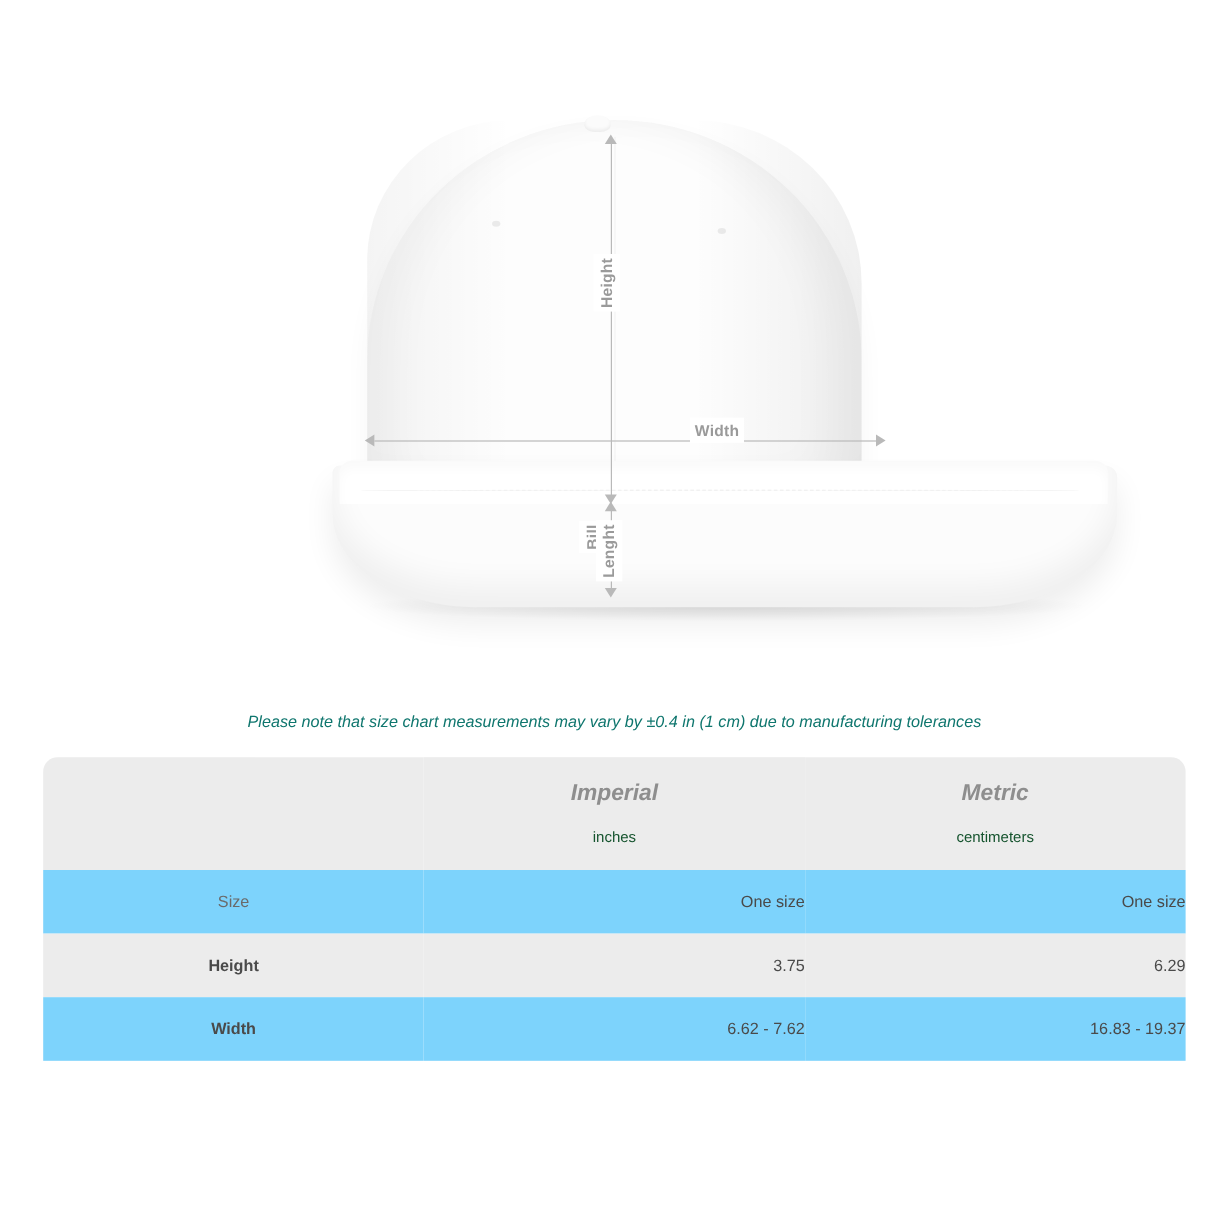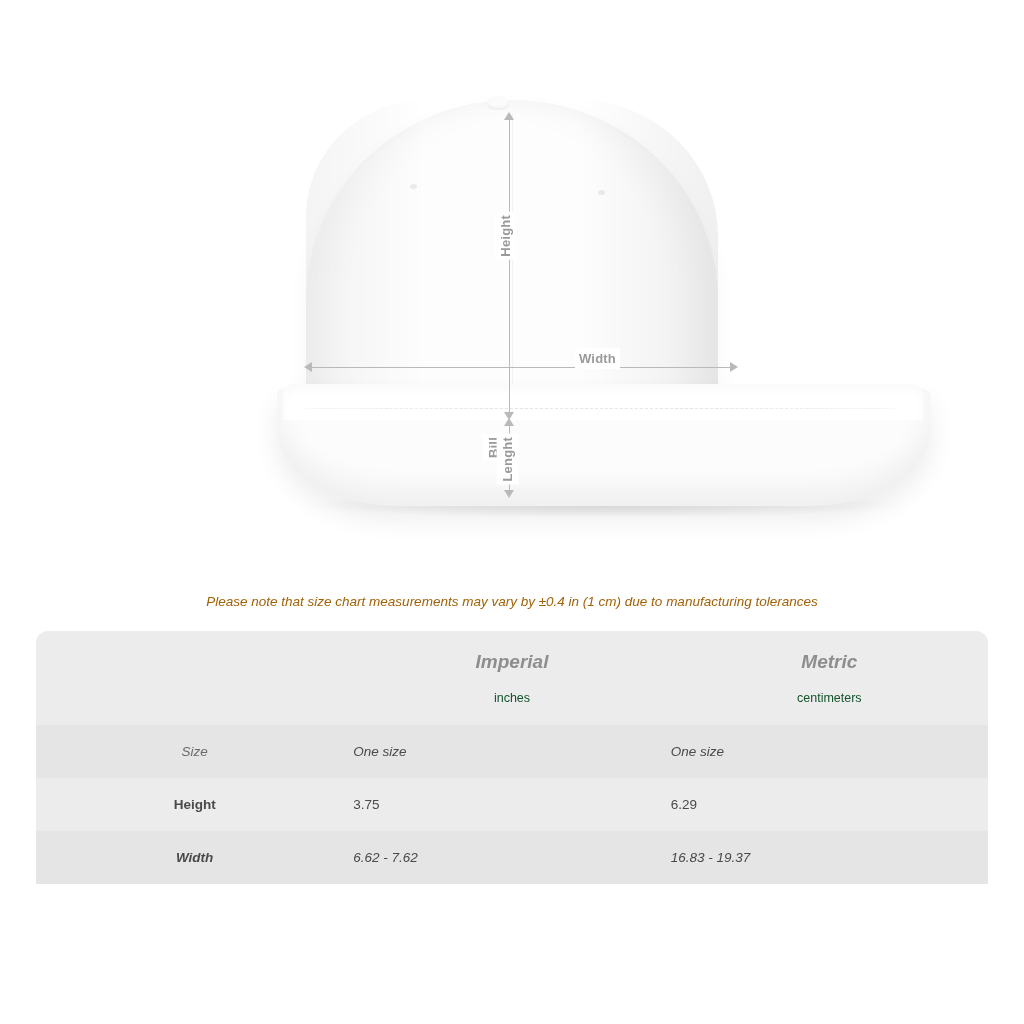--- a/index.html
+++ b/index.html
@@ -189,21 +189,21 @@
   }
   .chart-title {
     font-size: 21px;
     font-weight: bold;
     color: #2b2b2b;
     margin: 0;
   }
   .chart-note {
     font-size: 13.5px;
     font-style: italic;
-    color: #a16207;
+    color: #0f766e;
     margin: 9px 0 0 0;
   }
 
   
   .table-wrap {
     margin: 22px auto 0 auto;
     width: 952px;
   }
   table.size-table {
     width: 952px;
@@ -237,26 +237,26 @@
   .row-label {
     width: 132px;
     text-align: center;
     font-size: 13.5px;
     font-weight: bold;
     color: #4a4a4a;
     padding: 19px 0;
   }
   .row-label.light { font-weight: normal; color: #6a6a6a; }
   .cell {
-    text-align: left;
+    text-align: right;
     font-size: 13.5px;
     color: #4a4a4a;
     padding: 19px 0;
   }
-  .odd td { background: #e5e5e5; font-style: italic; }
+  .odd td { background: #7dd3fc; }
   .even td { background: #ececec; }
   .sep-l { border-left: 1px solid #e4e4e4; }
   .last-row td.first { border-bottom-left-radius: 12px; }
   .last-row td.last  { border-bottom-right-radius: 12px; }
 </style>
 </head>
 <body>
 
 <div class="hero">
   <div class="cap-wrap">

